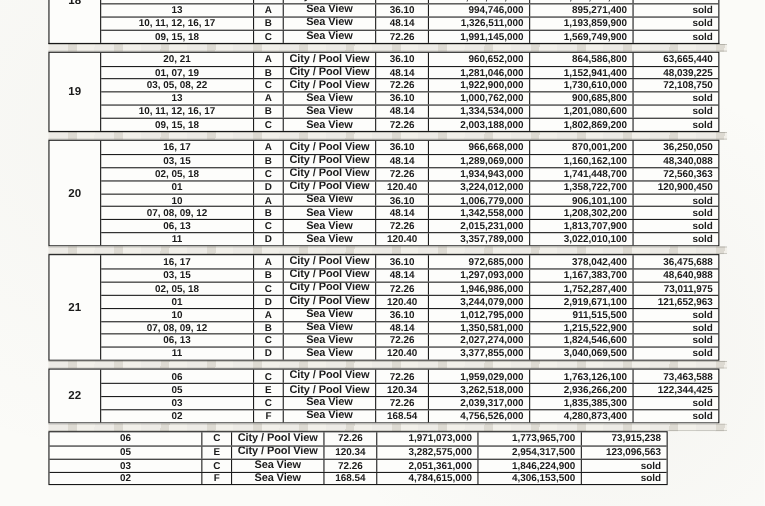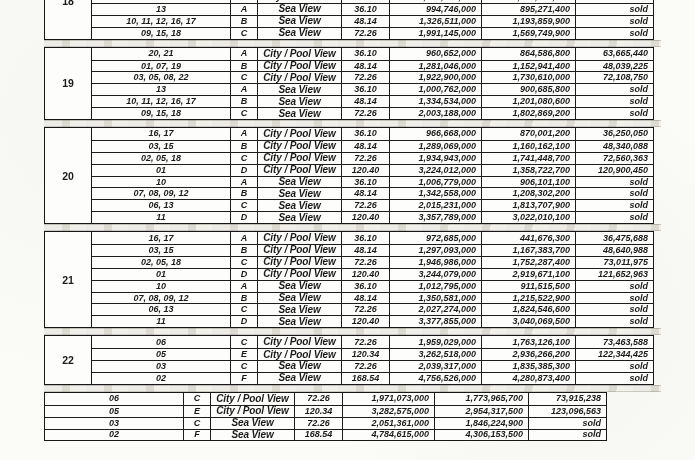--- a/index.html
+++ b/index.html
@@ -20,21 +20,21 @@
   .section.clipped-top { border-top:0; }
   .floor-cell {
     width:46px; border-right:1.9px solid #171717;
     display:flex; align-items:center; justify-content:center;
     position:relative; font-size:10.5px;
   }
   .clipped-top .floor-cell .floor-label {
     position:absolute; top:-5px; left:0; width:100%; text-align:center;
   }
   .rows { display:flex; flex-direction:column; }
-  .row { display:flex; height:11.9px; box-sizing:border-box;font-style:italic; }
+  .row { display:flex; height:11.9px; box-sizing:border-box; }
   .row + .row { border-top:1.3px solid #1d1d1d; }
   .cell {
     display:flex; align-items:center; justify-content:center;
     font-size:9px; line-height:1; box-sizing:border-box; overflow:hidden;
     white-space:nowrap;
   }
   .cell + .cell { border-left:1.4px solid #1d1d1d; }
   .c-units { width:138px; }
   .c-type  { width:27px; }
   .c-view  { width:84px; font-size:10px; letter-spacing:-0.1px; }
@@ -251,21 +251,21 @@
     <div class="floor-cell">
       <div class="floor-label">21</div>
     </div>
     <div class="rows">
             <div class="row">
     <div class="cell c-units">16, 17</div>
     <div class="cell c-type">A</div>
     <div class="cell c-view">City / Pool View</div>
     <div class="cell c-size">36.10</div>
     <div class="cell c-p1">972,685,000</div>
-    <div class="cell c-p2">441,676,300</div>
+    <div class="cell c-p2">378,042,400</div>
     <div class="cell c-p3">36,475,688</div>
   </div>
             <div class="row">
     <div class="cell c-units">03, 15</div>
     <div class="cell c-type">B</div>
     <div class="cell c-view">City / Pool View</div>
     <div class="cell c-size">48.14</div>
     <div class="cell c-p1">1,297,093,000</div>
     <div class="cell c-p2">1,167,383,700</div>
     <div class="cell c-p3">48,640,988</div>

